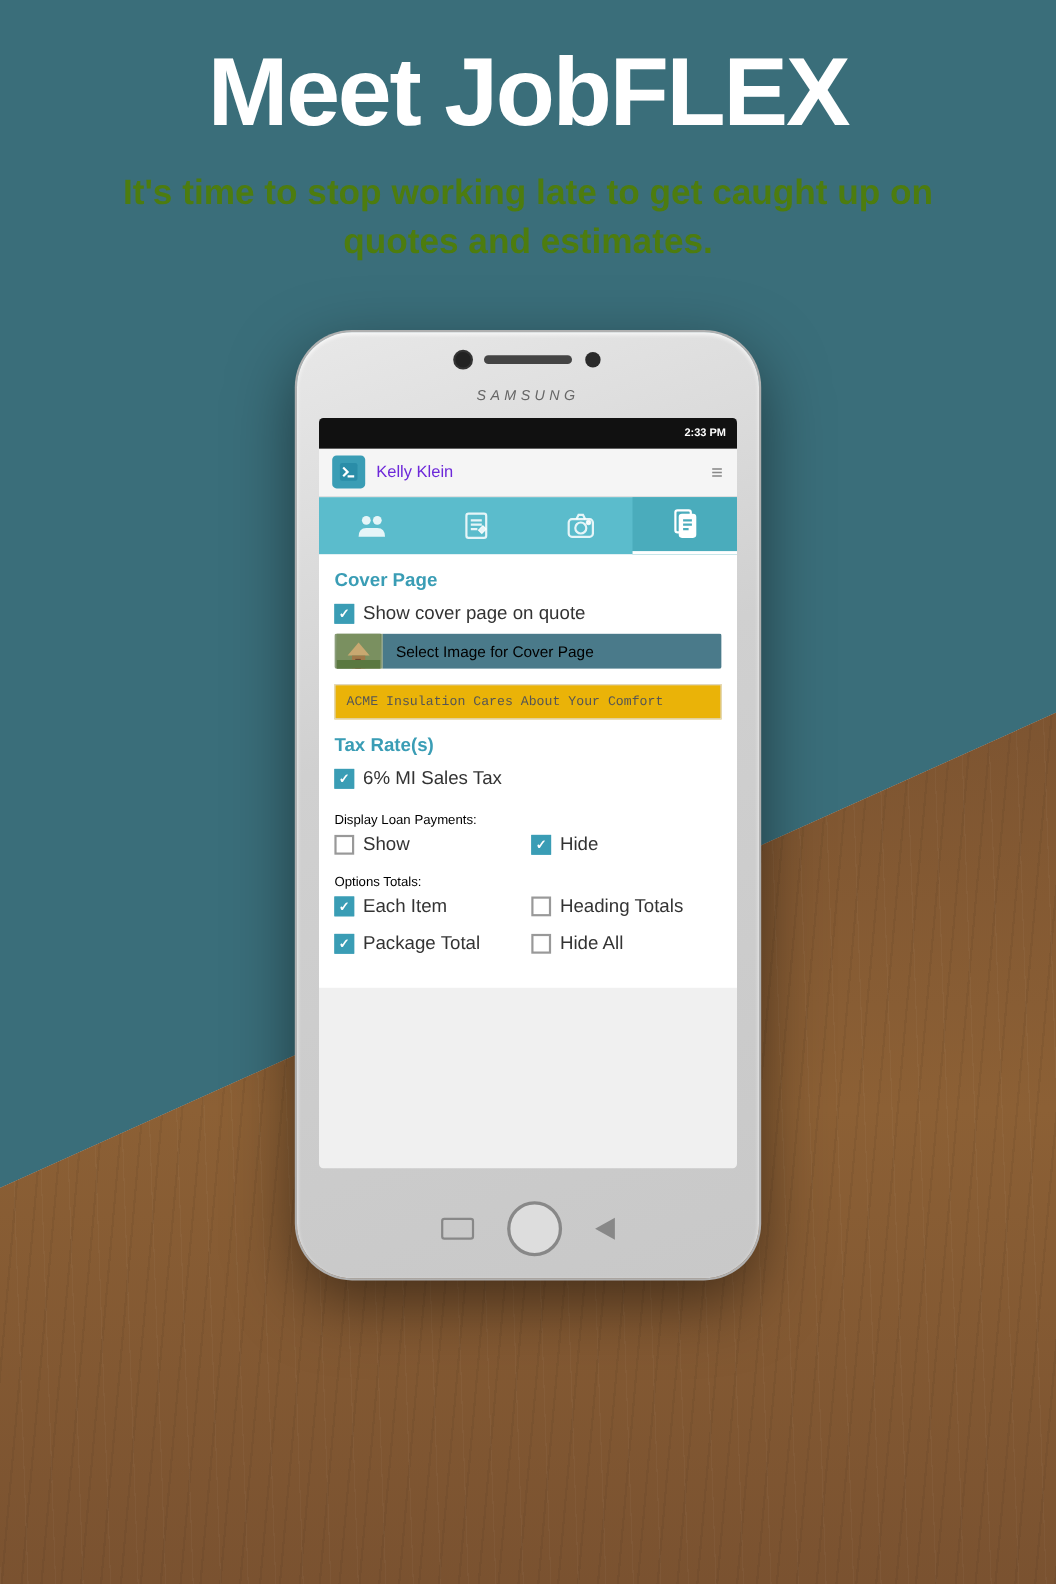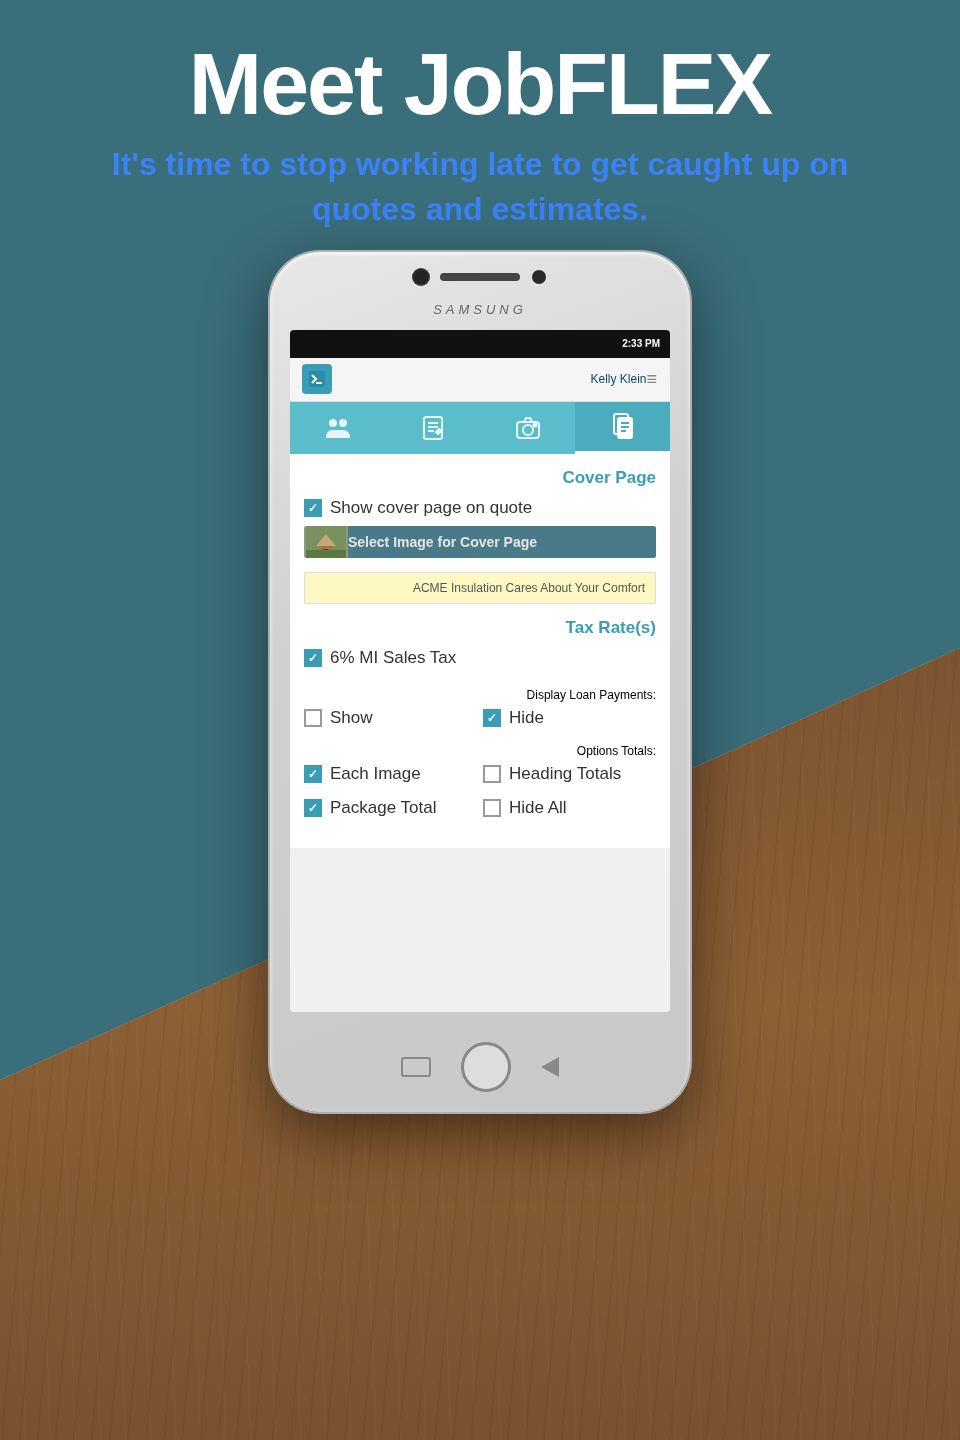--- a/index.html
+++ b/index.html
@@ -65,32 +65,32 @@
       font-size: 88px;
       font-weight: 900;
       color: #ffffff;
       line-height: 1.0;
       letter-spacing: -2px;
     }
 
     .subtitle {
       font-size: 32px;
       font-weight: 700;
-      color: #3b82f6;
+      color: #4d7c0f;
       line-height: 1.4;
-      margin-top: 14px;
+      margin-top: 24px;
       padding: 0 20px;
     }
 
     
     .phone-wrapper {
+      margin-top: 40px;
       position: relative;
       width: 420px;
       height: 860px;
-      text-align: right;
     }
 
     
     .phone-shell {
       position: absolute;
       top: 0; left: 0;
       width: 420px;
       height: 860px;
       background: linear-gradient(160deg, #e8e8e8 0%, #d0d0d0 40%, #c8c8c8 100%);
       border-radius: 50px;
@@ -189,22 +189,22 @@
       display: flex;
       align-items: center;
       justify-content: center;
       color: white;
       font-size: 14px;
       margin-right: 10px;
     }
 
     .app-user {
       flex: 1;
-      font-size: 12px;
-      color: #0c4a6e;
+      font-size: 15px;
+      color: #6d28d9;
       font-weight: 500;
     }
 
     .app-menu {
       font-size: 18px;
       color: #888;
       letter-spacing: 1px;
     }
 
     
@@ -307,34 +307,36 @@
       width: 40px;
       height: 32px;
       background: linear-gradient(135deg, #7a9060 0%, #5a7040 50%, #8a9860 100%);
       position: relative;
       overflow: hidden;
     }
 
     .cover-btn {
       flex: 1;
       background: #4a7a8a;
-      color: #e5e5e5;
+      color: #000000;
       font-size: 14px;
       display: flex;
       align-items: center;
-      font-weight: 700;
+      padding-left: 12px;
+      font-weight: 400;
     }
 
     .company-text-box {
       border: 1px solid #ddd;
       padding: 8px 10px;
       font-size: 12px;
       color: #555;
       margin-bottom: 14px;
-      background: #fef9c3;
+      background: #eab308;
+      font-family: Liberation Mono, monospace;
     }
 
     .sub-label {
       font-size: 12px;
       color: #000000;
       margin-bottom: 6px;
     }
 
     .checkbox-grid {
       display: grid;
@@ -525,21 +527,21 @@
             </div>
           </div>
 
           <div class="sub-label">Options Totals:</div>
 
           <div class="checkbox-grid">
             <div class="checkbox-row">
               <div class="checkbox">
                 <span class="checkmark">✓</span>
               </div>
-              <span class="checkbox-label">Each Image</span>
+              <span class="checkbox-label">Each Item</span>
             </div>
             <div class="checkbox-row">
               <div class="checkbox-empty">
               </div>
               <span class="checkbox-label">Heading Totals</span>
             </div>
             <div class="checkbox-row">
               <div class="checkbox">
                 <span class="checkmark">✓</span>
               </div>

